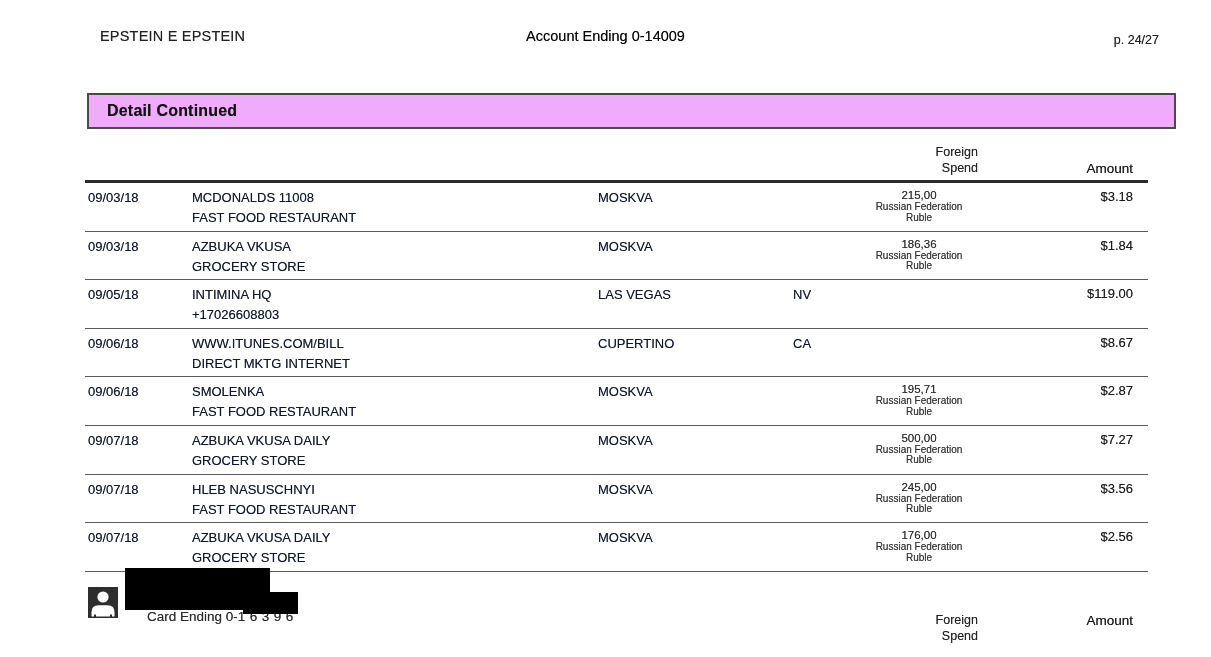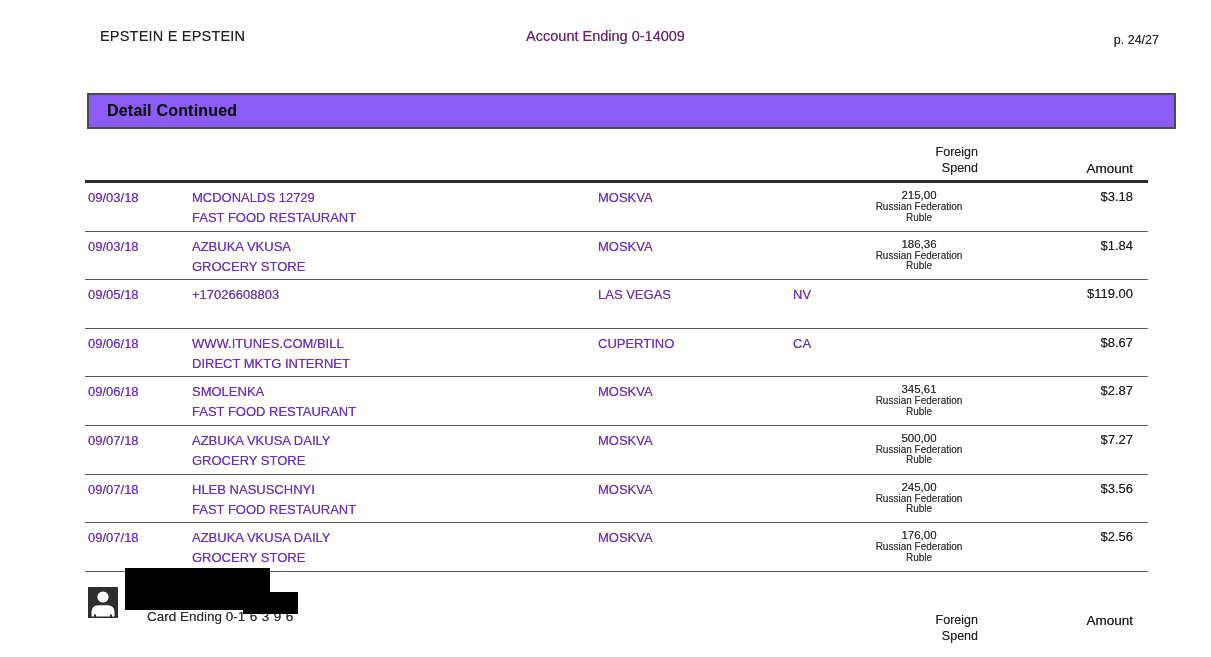--- a/index.html
+++ b/index.html
@@ -16,33 +16,33 @@
   
   .top-header {
     position: absolute; left: 0; top: 28px; width: 100%; height: 22px;
   }
   .customer-name {
     position: absolute; left: 100px; top: 0;
     font-size: 14.5px; font-weight: 500; letter-spacing: .2px; color: #222;
   }
   .account-ending {
     position: absolute; left: 0; width: 100%; top: 0; text-align: center;
-    font-size: 14.5px; font-weight: 500; color: #701a75;
+    font-size: 14.5px; font-weight: 500; color: #000000;
   }
   .page-number {
     position: absolute; right: 52px; top: 5px;
     font-size: 12.5px; color: #222;
   }
 
   
   .detail-box {
     position: absolute; left: 87px; top: 93px; width: 1089px; height: 36px;
     border: 2px solid #4a4a4a; border-radius: 0;
     display: flex; align-items: center;
-    background: #8b5cf6;
+    background: #f0abfc;
   }
   .detail-box .title {
     font-size: 16px; font-weight: bold; color: #111; padding-left: 18px;
     letter-spacing: .2px;
   }
 
   
   .txn-table {
     position: absolute; left: 85px; top: 140px; width: 1063px;
   }
@@ -61,21 +61,21 @@
   }
   .th-amount {
     grid-column: 6; text-align: right; font-size: 13.5px; font-weight: normal;
     color: #111; padding: 0 15px 4px 0;
   }
   .txn-row {
     height: 48.6px;
     border-bottom: 1px solid #5a5a5a;
     font-size: 13px;
   }
-  .td { padding-top: 5px; line-height: 20px; color: #6d28d9; }
+  .td { padding-top: 5px; line-height: 20px; color: #0f172a; }
   .td-date { padding-left: 3px; }
   .td-desc .line2 { }
   .td-foreign {
     text-align: center; padding-top: 6px;
     font-size: 11.5px; line-height: 13px; color: #2a2a2a;
   }
   .td-foreign .currency { font-size: 10px; line-height: 10.5px; color: #333; }
   .td-amount { text-align: right; padding: 6px 15px 0 0; font-size: 13px; color: #1a1a1a; }
 
   
@@ -126,21 +126,21 @@
       <div class="th-foreign">
         <div>Foreign</div>
         <div>Spend</div>
       </div>
       <div class="th-amount">Amount</div>
     </div>
     <div id="transactions-body">
     <div class="grid-row txn-row">
       <div class="td td-date">09/03/18</div>
       <div class="td td-desc">
-        <div class="line1">MCDONALDS 12729</div>
+        <div class="line1">MCDONALDS 11008</div>
         <div class="line2">FAST FOOD RESTAURANT</div>
       </div>
       <div class="td td-city">MOSKVA</div>
       <div class="td td-state"></div>
       <div class="td-foreign">
         <div>215,00</div>
         <div class="currency">Russian Federation</div>
         <div class="currency">Ruble</div>
       </div>
       <div class="td-amount">$3.18</div>
@@ -158,20 +158,21 @@
         <div>186,36</div>
         <div class="currency">Russian Federation</div>
         <div class="currency">Ruble</div>
       </div>
       <div class="td-amount">$1.84</div>
     </div>
 
     <div class="grid-row txn-row">
       <div class="td td-date">09/05/18</div>
       <div class="td td-desc">
+        <div class="line1">INTIMINA HQ</div>
         <div class="line2">+17026608803</div>
       </div>
       <div class="td td-city">LAS VEGAS</div>
       <div class="td td-state">NV</div>
       <div class="td-foreign">
         <div></div>
         <div class="currency"></div>
         <div class="currency"></div>
       </div>
       <div class="td-amount">$119.00</div>
@@ -195,21 +196,21 @@
 
     <div class="grid-row txn-row">
       <div class="td td-date">09/06/18</div>
       <div class="td td-desc">
         <div class="line1">SMOLENKA</div>
         <div class="line2">FAST FOOD RESTAURANT</div>
       </div>
       <div class="td td-city">MOSKVA</div>
       <div class="td td-state"></div>
       <div class="td-foreign">
-        <div>345,61</div>
+        <div>195,71</div>
         <div class="currency">Russian Federation</div>
         <div class="currency">Ruble</div>
       </div>
       <div class="td-amount">$2.87</div>
     </div>
 
     <div class="grid-row txn-row">
       <div class="td td-date">09/07/18</div>
       <div class="td td-desc">
         <div class="line1">AZBUKA VKUSA DAILY</div>

